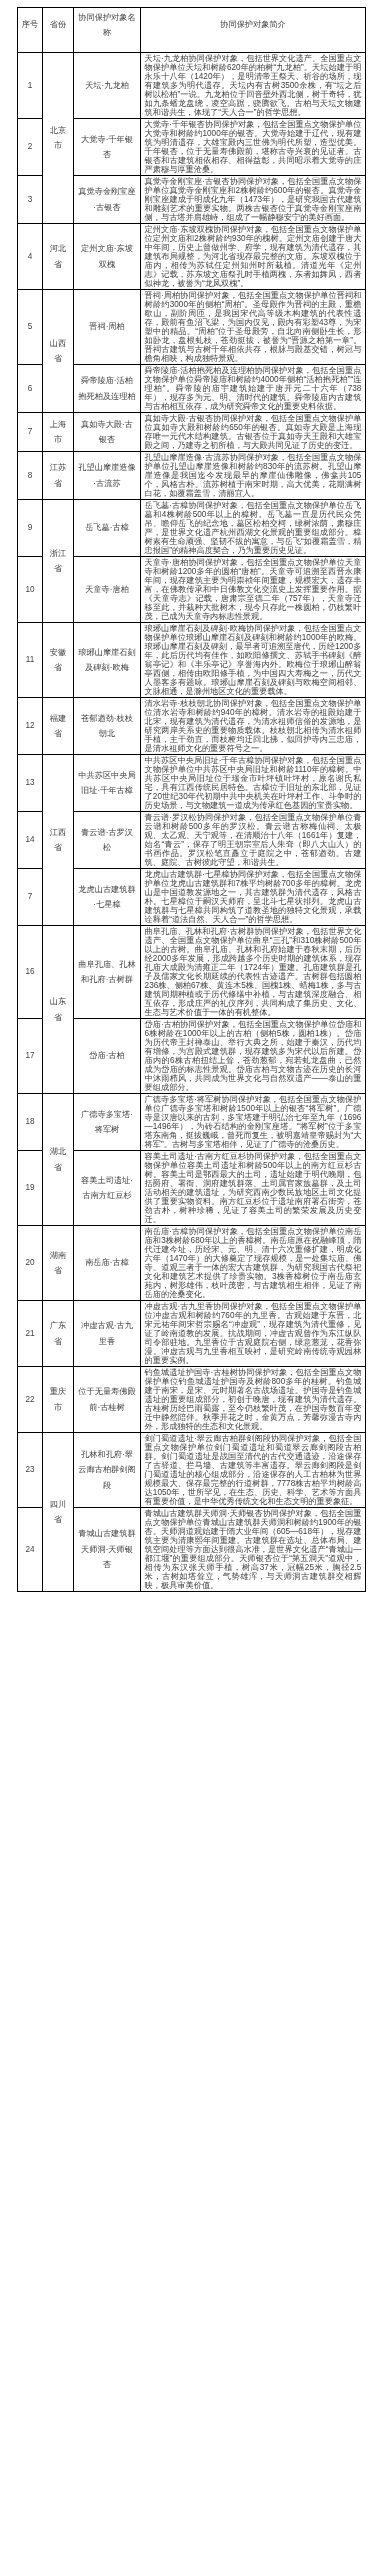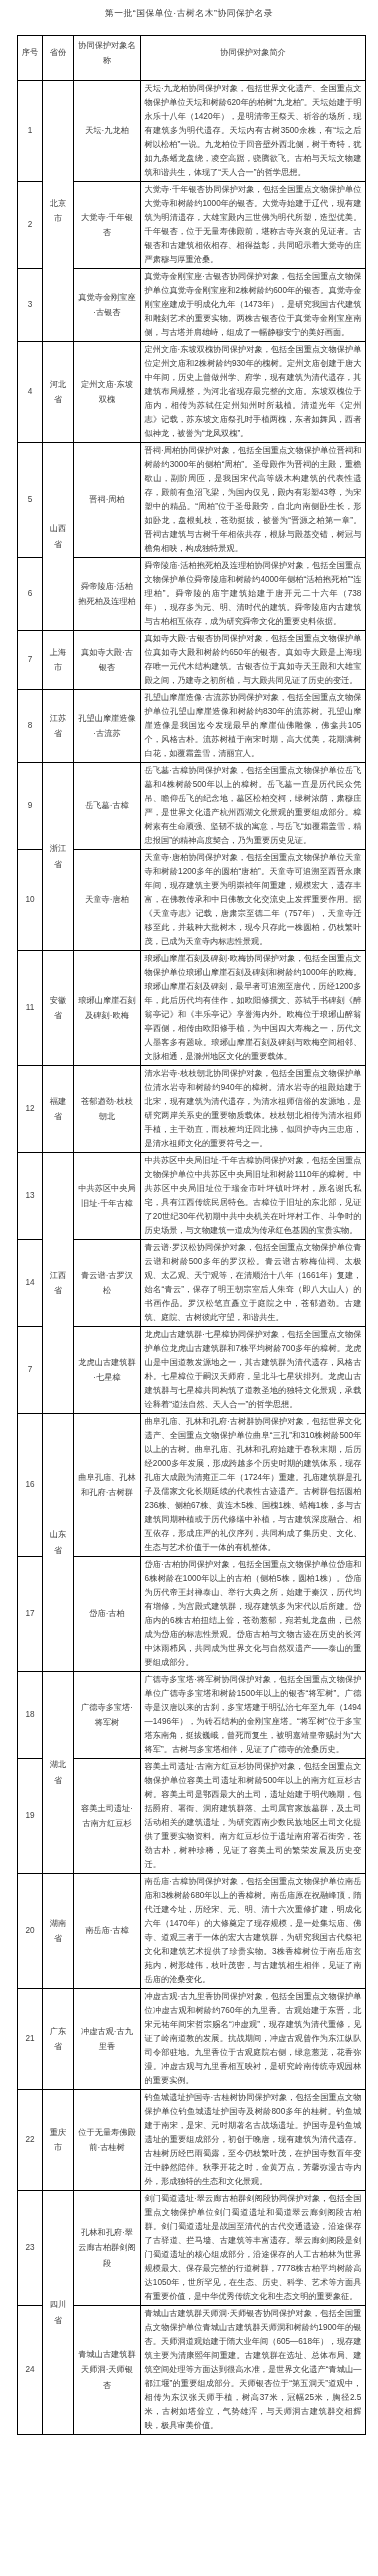--- a/index.html
+++ b/index.html
@@ -49,30 +49,29 @@
     padding-bottom: 12px;
   }
   td.cell-no,
   td.cell-province,
   td.cell-name {
     text-align: center;
     line-height: 15.5px;
   }
   td.cell-intro {
     text-align: justify;
-    line-height: 14px;
+    line-height: 9px;
     padding-top: 2.1px;
     padding-bottom: 2.1px;
   }
 </style>
 </head>
 <body>
 
 <div class="page">
-  <h1 class="doc-title">第一批“国保单位·古树名木”协同保护名录</h1>
 
   <table class="protection-table">
     <colgroup>
       <col style="width:25px">
       <col style="width:31px">
       <col style="width:67px">
       <col style="width:225px">
     </colgroup>
     <thead>
       <tr id="header-row">
@@ -175,21 +174,21 @@
         </tr>
         <tr>
           <td class="cell-no">17</td>
           <td class="cell-name">岱庙·古柏</td>
           <td class="cell-intro">岱庙·古柏协同保护对象，包括全国重点文物保护单位岱庙和6株树龄在1000年以上的古柏（侧柏5株，圆柏1株）。岱庙为历代帝王封禅泰山、举行大典之所，始建于秦汉，历代均有增修，为宫殿式建筑群，现存建筑多为宋代以后所建。岱庙内的6株古柏扭结上耸，苍劲葱郁，宛若虬龙盘曲，已然成为岱庙的标志性景观。岱庙古柏与文物古迹在历史的长河中沐雨栉风，共同成为世界文化与自然双遗产——泰山的重要组成部分。</td>
         </tr>
         <tr>
           <td class="cell-no">18</td>
           <td class="cell-province" rowspan="2">湖北省</td>
           <td class="cell-name">广德寺多宝塔·将军树</td>
-          <td class="cell-intro">广德寺多宝塔·将军树协同保护对象，包括全国重点文物保护单位广德寺多宝塔和树龄1500年以上的银杏“将军树”。广德寺是汉唐以来的古刹，多宝塔建于明弘治七年至九年（1494—1496年），为砖石结构的金刚宝座塔。“将军树”位于多宝塔东南角，挺拔巍峨，曾死而复生，被明嘉靖皇帝赐封为“大将军”。古树与多宝塔相伴，见证了广德寺的沧桑历史。</td>
+          <td class="cell-intro">广德寺多宝塔·将军树协同保护对象，包括全国重点文物保护单位广德寺多宝塔和树龄1500年以上的银杏“将军树”。广德寺是汉唐以来的古刹，多宝塔建于明弘治七年至九年（1696—1496年），为砖石结构的金刚宝座塔。“将军树”位于多宝塔东南角，挺拔巍峨，曾死而复生，被明嘉靖皇帝赐封为“大将军”。古树与多宝塔相伴，见证了广德寺的沧桑历史。</td>
         </tr>
         <tr>
           <td class="cell-no">19</td>
           <td class="cell-name">容美土司遗址·古南方红豆杉</td>
           <td class="cell-intro">容美土司遗址·古南方红豆杉协同保护对象，包括全国重点文物保护单位容美土司遗址和树龄500年以上的南方红豆杉古树。容美土司是鄂西最大的土司，遗址始建于明代晚期，包括爵府、署衙、洞府建筑群落、土司属官家族墓群，及土司活动相关的建筑遗址，为研究西南少数民族地区土司文化提供了重要实物资料。南方红豆杉位于遗址南府署石街旁，苍劲古朴，树种珍稀，见证了容美土司的繁荣发展及历史变迁。</td>
         </tr>
         <tr>
           <td class="cell-no">20</td>
           <td class="cell-province" rowspan="1">湖南省</td>
           <td class="cell-name">南岳庙·古樟</td>

